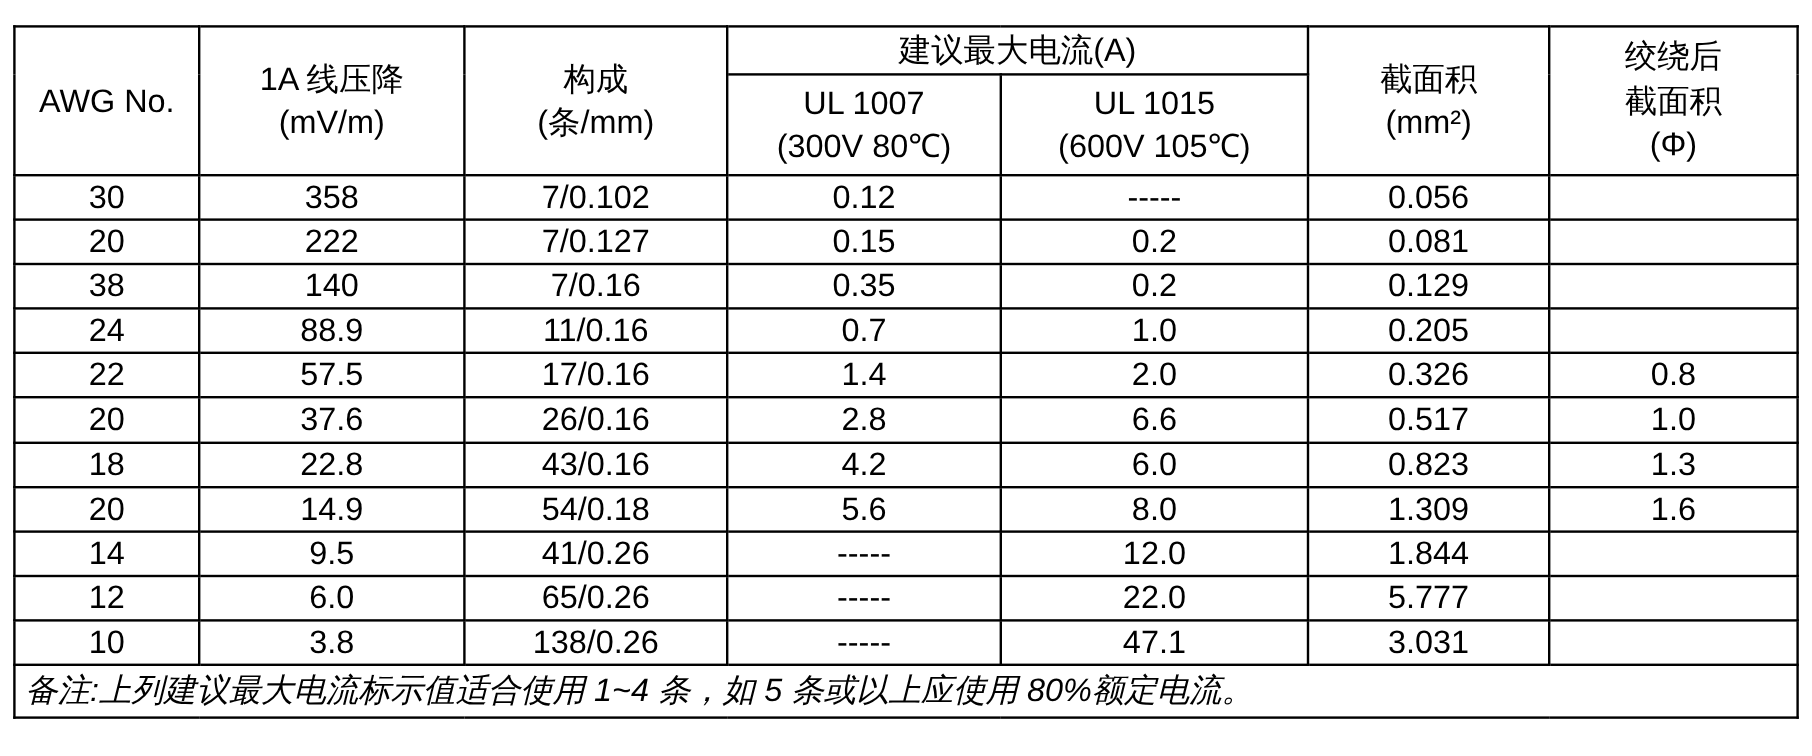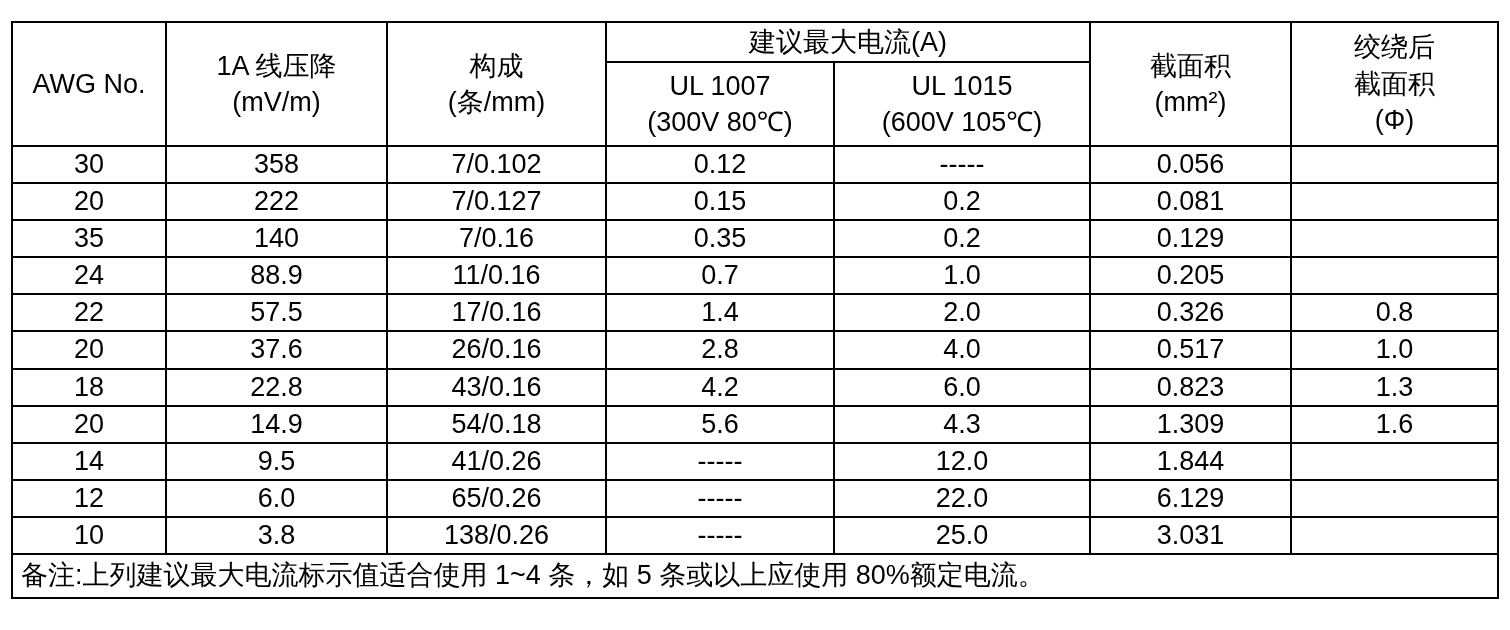--- a/index.html
+++ b/index.html
@@ -40,20 +40,21 @@
   }
   .wire-table thead tr.group-row { height: 40px; }
   .wire-table thead tr.sub-row   { height: 84px; }
   .wire-table tbody tr           { height: 20px; margin-top: 40px; }
   .wire-table tfoot tr           { height: 44px; }
   .hdr-line { display: block; line-height: 1.35; }
   .wire-table tfoot td.note-cell {
     text-align: left;
     padding: 2px 8px;
     white-space: nowrap;
+    font-style: italic;
   }
 </style>
 </head>
 <body>
 
 <div class="page">
   <table class="wire-table">
     <colgroup>
       <col style="width:154px">
       <col style="width:221px">
@@ -113,21 +114,21 @@
       <tr>
         <td>20</td>
         <td>222</td>
         <td>7/0.127</td>
         <td>0.15</td>
         <td>0.2</td>
         <td>0.081</td>
         <td></td>
       </tr>
       <tr>
-        <td>35</td>
+        <td>38</td>
         <td>140</td>
         <td>7/0.16</td>
         <td>0.35</td>
         <td>0.2</td>
         <td>0.129</td>
         <td></td>
       </tr>
       <tr>
         <td>24</td>
         <td>88.9</td>
@@ -144,66 +145,66 @@
         <td>1.4</td>
         <td>2.0</td>
         <td>0.326</td>
         <td>0.8</td>
       </tr>
       <tr>
         <td>20</td>
         <td>37.6</td>
         <td>26/0.16</td>
         <td>2.8</td>
-        <td>4.0</td>
+        <td>6.6</td>
         <td>0.517</td>
         <td>1.0</td>
       </tr>
       <tr>
         <td>18</td>
         <td>22.8</td>
         <td>43/0.16</td>
         <td>4.2</td>
         <td>6.0</td>
         <td>0.823</td>
         <td>1.3</td>
       </tr>
       <tr>
         <td>20</td>
         <td>14.9</td>
         <td>54/0.18</td>
         <td>5.6</td>
-        <td>4.3</td>
+        <td>8.0</td>
         <td>1.309</td>
         <td>1.6</td>
       </tr>
       <tr>
         <td>14</td>
         <td>9.5</td>
         <td>41/0.26</td>
         <td>-----</td>
         <td>12.0</td>
         <td>1.844</td>
         <td></td>
       </tr>
       <tr>
         <td>12</td>
         <td>6.0</td>
         <td>65/0.26</td>
         <td>-----</td>
         <td>22.0</td>
-        <td>6.129</td>
+        <td>5.777</td>
         <td></td>
       </tr>
       <tr>
         <td>10</td>
         <td>3.8</td>
         <td>138/0.26</td>
         <td>-----</td>
-        <td>25.0</td>
+        <td>47.1</td>
         <td>3.031</td>
         <td></td>
       </tr>
     </tbody>
     <tfoot>
       <tr>
         <td class="note-cell" colspan="7">备注:上列建议最大电流标示值适合使用 1~4 条，如 5 条或以上应使用 80%额定电流。</td>
       </tr>
     </tfoot>
   </table>

